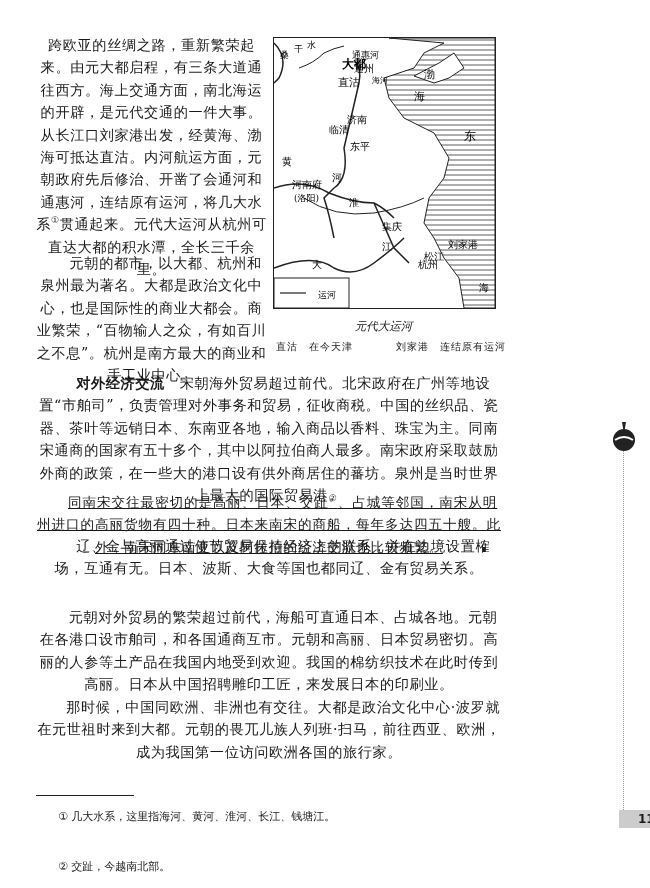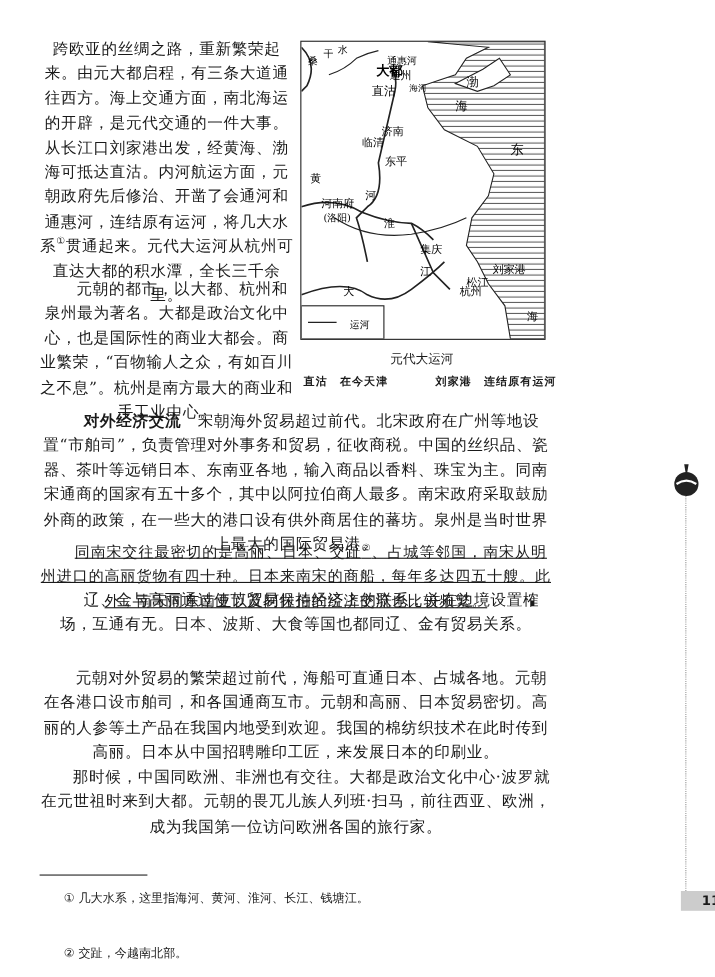--- a/index.html
+++ b/index.html
@@ -7,22 +7,22 @@
          font-family:"DejaVu Serif", "Liberation Serif", serif; color:#1a1a1a; }
   .p { position:absolute; font-size:14.2px; line-height:22.4px; letter-spacing:0.6px;text-align:center; }
   .left-col { left:34px; top:34px; width:235px; }
   .full { left:34px; width:470px; }
   .indent { text-indent:2em; }
   .bold { font-family:Liberation Serif, serif; font-weight:bold; }
   .kai { font-size:13.6px; letter-spacing:0.9px;text-decoration:underline; }
   sup { font-size:9px; vertical-align:super; line-height:0; }
   .map { position:absolute; left:273px; top:37px; width:221px; height:270px; border:1.5px solid #222; background:#fff; }
   .map svg { position:absolute; left:0; top:0; }
-  .caption { position:absolute; left:273px; top:319px; width:221px; text-align:center; font-size:11.5px; font-family:"DejaVu Sans", sans-serif; }
-  .notes { position:absolute; left:276px; top:340px; width:230px; font-size:10px; display:flex; justify-content:space-between; letter-spacing:1px;font-weight:bold; }
+  .caption { position:absolute; left:273px; top:319px; width:221px; text-align:center; font-size:11.5px; font-family:"DejaVu Sans", sans-serif;font-style:italic; }
+  .notes { position:absolute; left:276px; top:340px; width:230px; font-size:10px; display:flex; justify-content:space-between; letter-spacing:1px; }
   .footline { position:absolute; left:36px; top:795px; width:98px; border-top:1px solid #222; }
   .foot { position:absolute; left:58px; font-size:11px; line-height:13px; font-family:"DejaVu Sans", sans-serif; }
   .pagenum { position:absolute; left:619px; top:810px; font-size:12px; font-weight:bold; font-family:"DejaVu Sans", sans-serif; background:#ccc; padding:2px 19px; }
   .tab-line { position:absolute; left:623px; top:440px; width:1px; height:380px; border-left:1px dotted #999; }
   .emblem { position:absolute; left:609px; top:420px; width:30px; height:34px; }
 </style>
 </head>
 <body>
 
 <div class="p left-col indent" style="text-indent:0">

